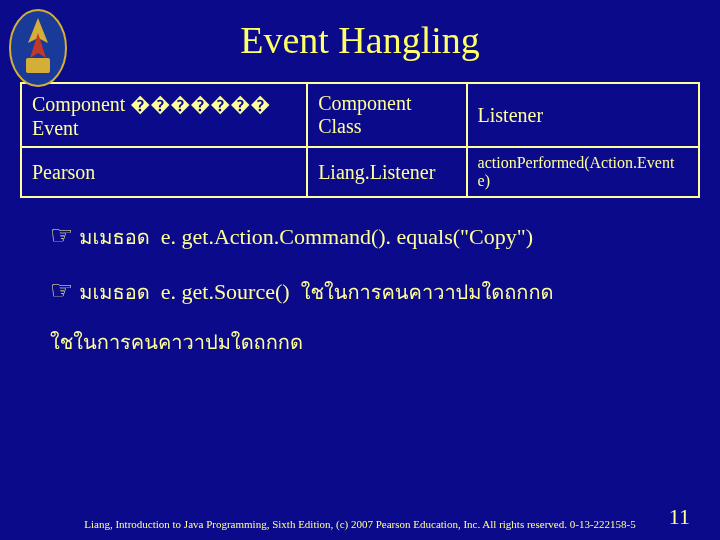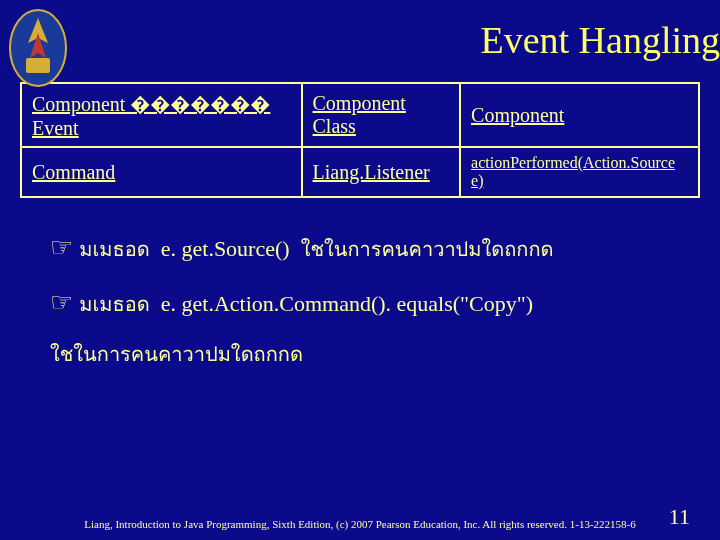--- a/index.html
+++ b/index.html
@@ -13,32 +13,31 @@
     overflow: hidden;
   }
   .logo {
     position: absolute;
     top: 8px;
     left: 8px;
     width: 60px;
     height: 80px;
   }
   .title {
-    text-align: right;
+    text-align: center;
     font-size: 38px;
     color: #ffff66;
     padding-top: 18px;
     padding-bottom: 20px;
     font-weight: normal;
   }
   .tbl {
-    margin: 0 20px 20px 20px;
+    margin: 0 20px 8px 20px;
     border-collapse: collapse;
     width: calc(100% - 40px);
-    text-decoration: underline;
   }
   .tbl td {
     border: 2px solid #ffff99;
     padding: 6px 10px;
     font-size: 20px;
     vertical-align: middle;
     color: #ffff99;
   }
   .tbl td.sm { font-size: 16px; }
   .bullets {
@@ -89,37 +88,37 @@
   </svg>
 </div>
 
 <h1 class="title">Event Hangling</h1>
 
 <table class="tbl">
   <tbody>
       <tr>
     <td>Component ������� Event</td>
     <td>Component Class</td>
-    <td>Component</td>
+    <td>Listener</td>
   </tr>
   <tr>
-    <td>Command</td>
+    <td>Pearson</td>
     <td>Liang.Listener</td>
-    <td class="sm">actionPerformed(Action.Source e)</td>
+    <td class="sm">actionPerformed(Action.Event e)</td>
   </tr>
 </tbody>
   </table>
 
 <div class="bullets">
   <div class="bline">
     <span class="hand">☞</span><span class="thai">มเมธอด</span>
-    &nbsp;<span>e. get.Source()</span>
-    &nbsp;<span class="thai">ใชในการคนคาวาปมใดถกกด</span>
+    &nbsp;<span>e. get.Action.Command(). equals("Copy")</span>
   </div>
   <div class="bline">
     <span class="hand">☞</span><span class="thai">มเมธอด</span>
-    &nbsp;<span>e. get.Action.Command(). equals("Copy")</span>
+    &nbsp;<span>e. get.Source()</span>
+    &nbsp;<span class="thai">ใชในการคนคาวาปมใดถกกด</span>
   </div>
 </div>
 <div class="extra">ใชในการคนคาวาปมใดถกกด</div>
 
-<div class="footer">Liang, Introduction to Java Programming, Sixth Edition, (c) 2007 Pearson Education, Inc. All rights reserved. 1-13-222158-6</div>
+<div class="footer">Liang, Introduction to Java Programming, Sixth Edition, (c) 2007 Pearson Education, Inc. All rights reserved. 0-13-222158-5</div>
 <div class="pagenum">11</div>
 
 </body></html>

